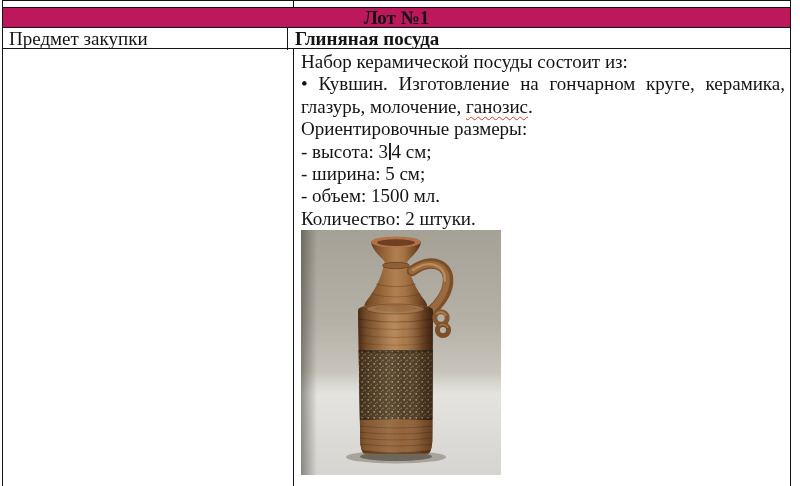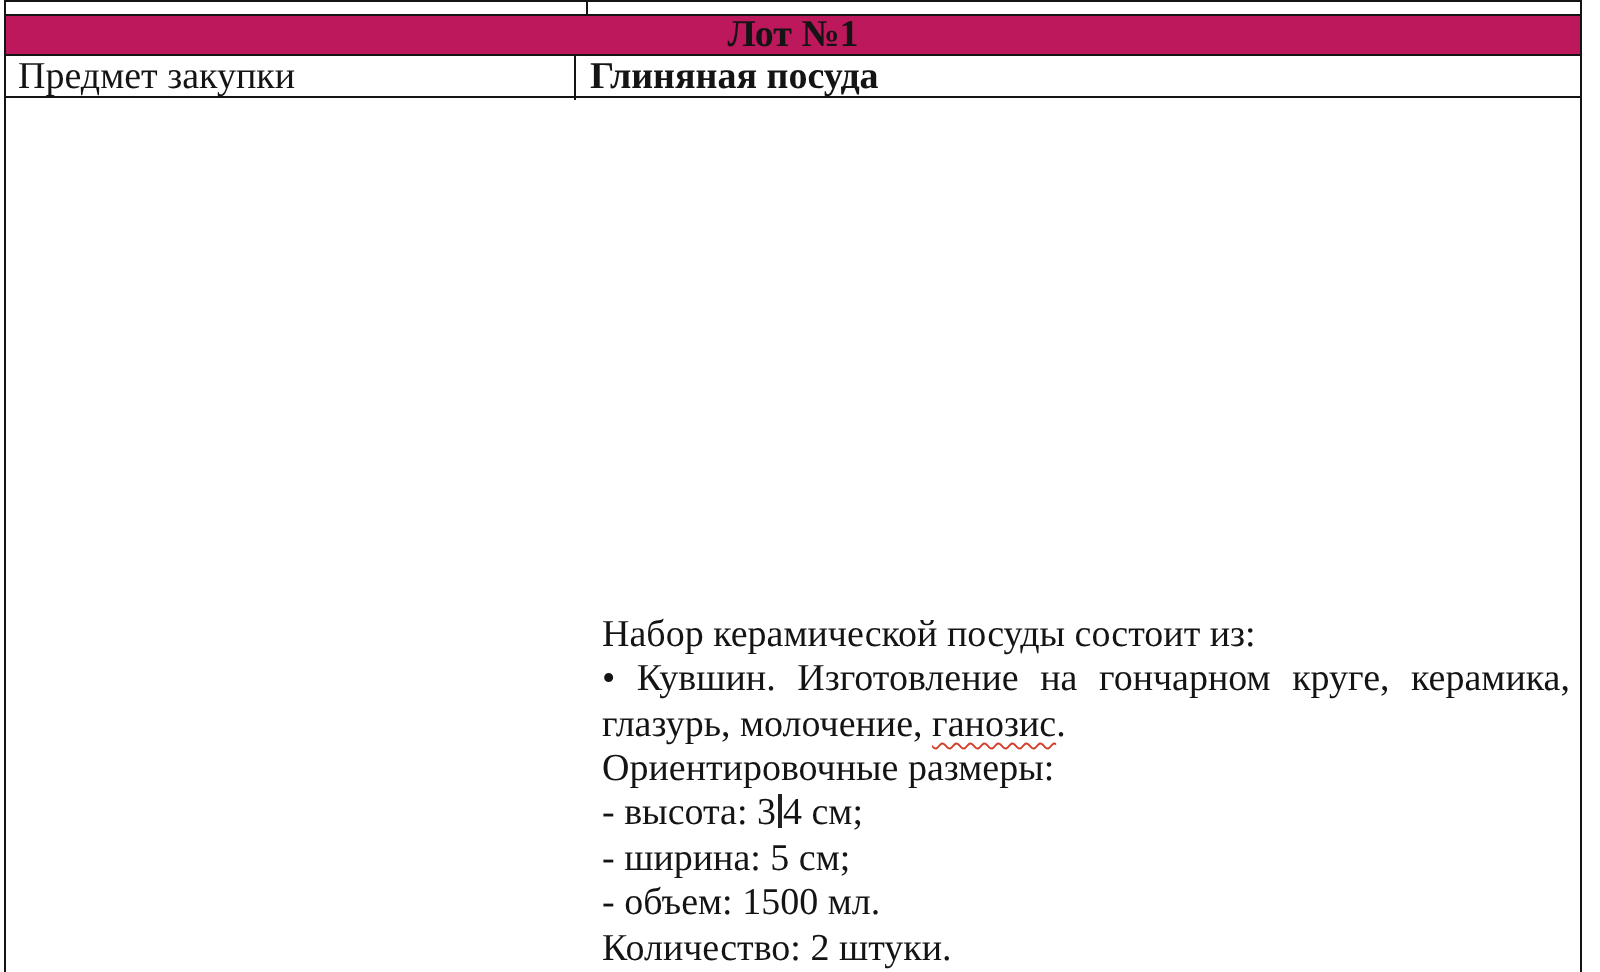--- a/index.html
+++ b/index.html
@@ -16,21 +16,21 @@
   .row{display:flex;border-bottom:1.5px solid #141414;box-sizing:border-box;}
   .row-partial{height:7px;}
   .cell-l{width:291px;border-right:1.5px solid #141414;box-sizing:border-box;flex:none;}
   .cell-r{flex:1;box-sizing:border-box;}
   .row-center{height:21px;align-items:center;justify-content:center;
     font-weight:bold;font-size:19px;}
   .row-lot{background:#be185d;height:20px;}
   .row-subject{height:21px;align-items:flex-start;font-size:19px;}
   .row-subject .cell-l{display:flex;align-items:center;padding-left:6px;width:285px;}
   .row-subject .cell-r{display:flex;align-items:center;padding-left:7px;font-weight:bold;}
-  .row-main{flex:1;border-bottom:none;overflow:hidden;align-items:flex-end;}
+  .row-main{flex:1;border-bottom:none;overflow:hidden;}
   .row-main .cell-r{position:relative;}
   .desc{padding:2px 5px 0 7px;font-size:19px;line-height:22.4px;}
   .desc .line{white-space:nowrap;}
   .desc .just{white-space:normal;text-align:justify;text-align-last:justify;}
   .misspell{
     text-decoration:underline wavy #d43d2a;
     text-decoration-thickness:1px;text-underline-offset:3px;
     text-decoration-skip-ink:none;
   }
   .caret{

